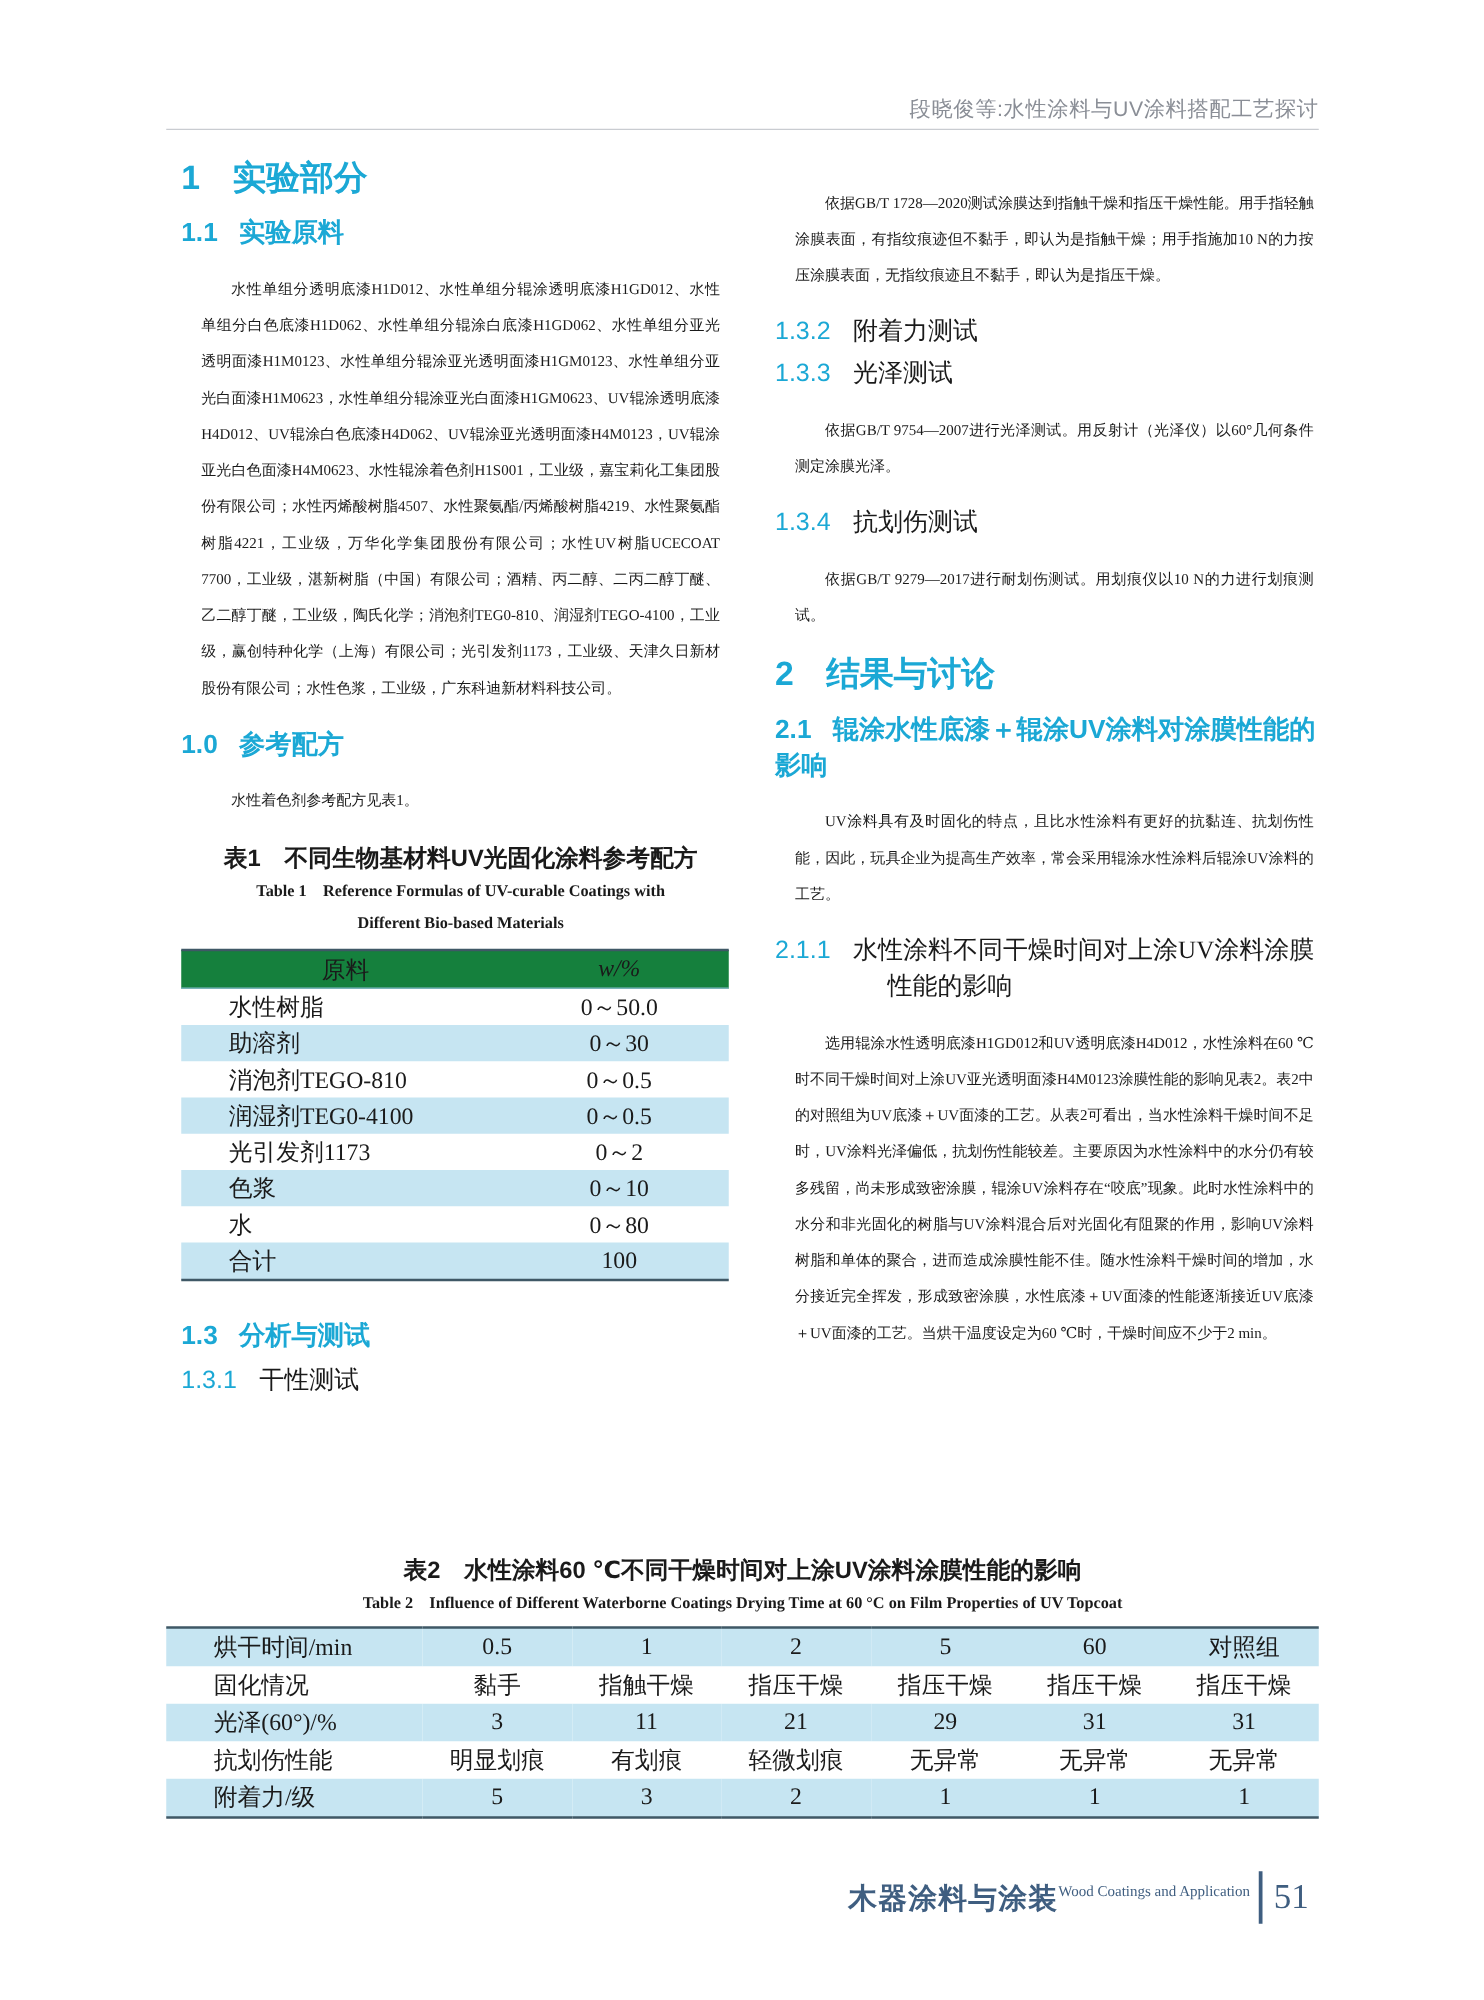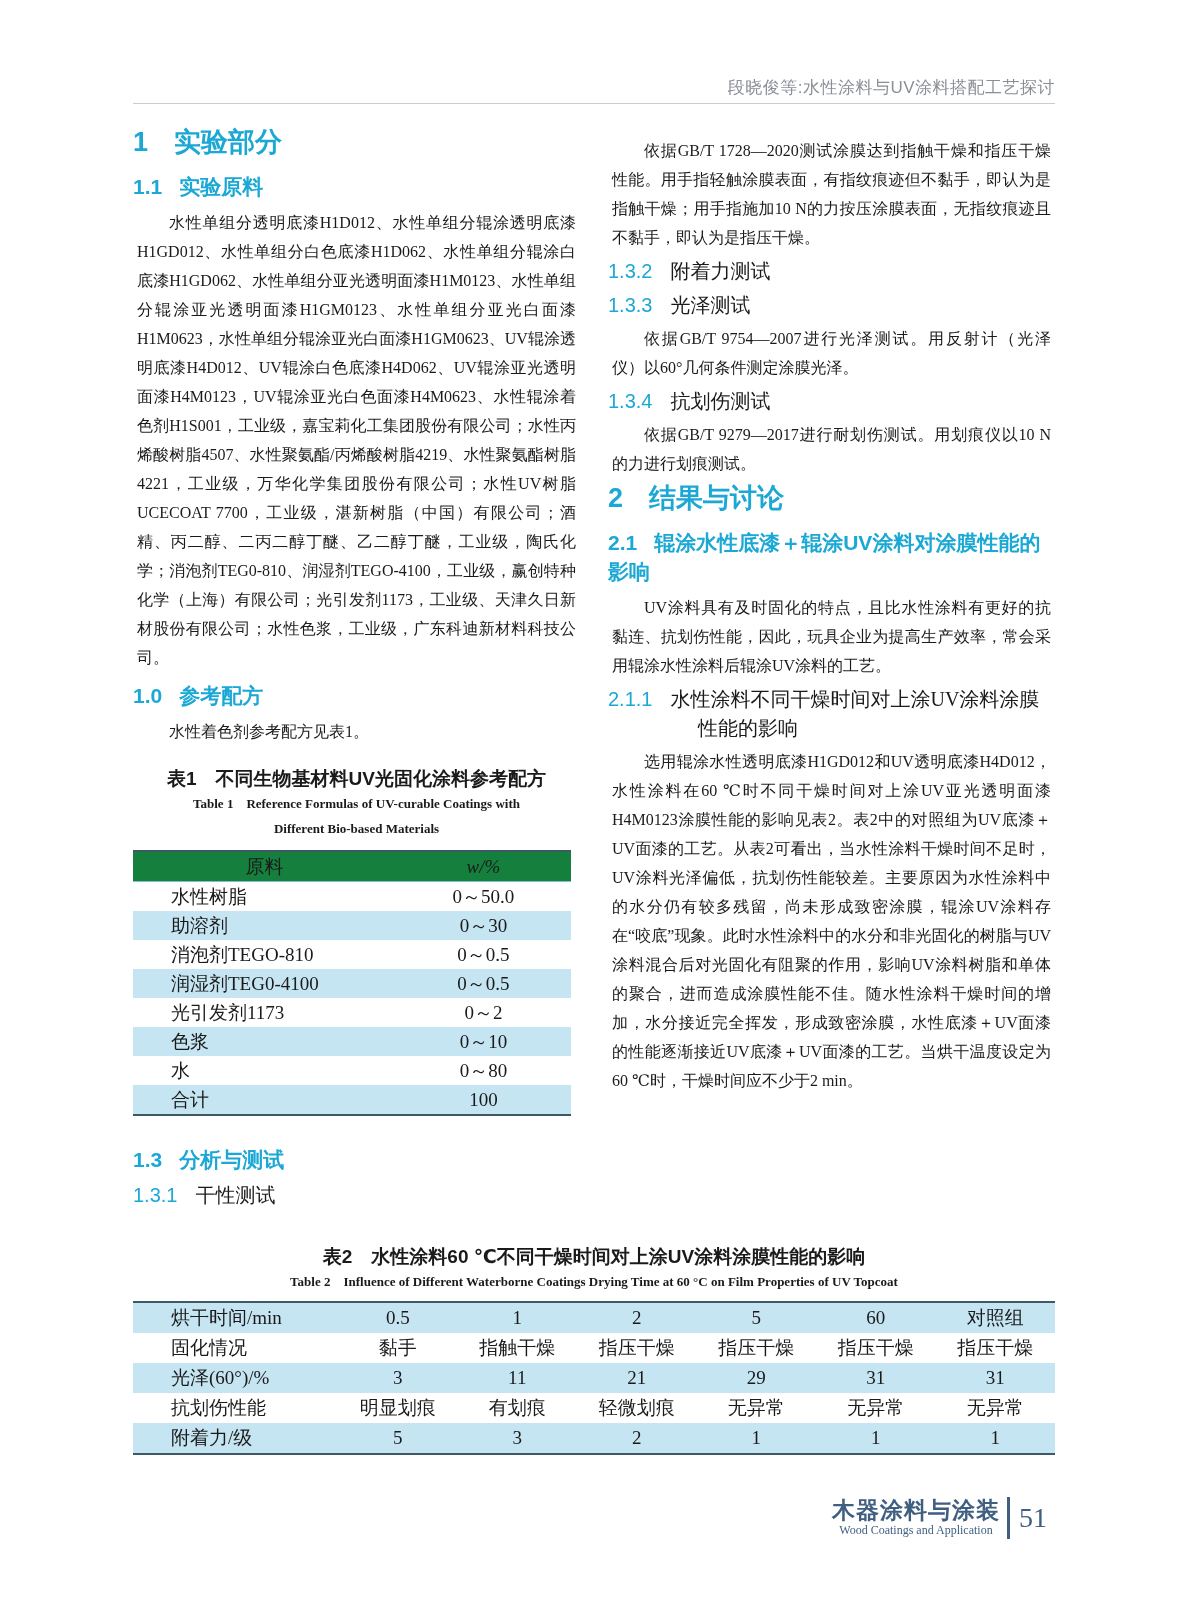--- a/index.html
+++ b/index.html
@@ -5,24 +5,24 @@
   html,body{margin:0;padding:0;background:#ffffff;}
   .page{
     position:relative;width:1187px;height:1600px;background:#fff;overflow:hidden;
     font-family:"Liberation Serif","DejaVu Serif",serif;color:#1a1a1a;
   }
   
   .running-head{position:absolute;top:76px;right:132px;font-size:17px;color:#8a8e96;
     font-family:"Liberation Sans","DejaVu Sans",sans-serif;letter-spacing:.5px;}
   .head-rule{position:absolute;top:103px;left:133px;width:922px;border-top:1px solid #c9ccd1;}
   
-  .columns{position:absolute;top:124px;left:133px;width:922px;display:flex;gap:28px;align-items:flex-start;}
+  .columns{position:absolute;top:124px;left:145px;width:922px;display:flex;gap:28px;align-items:flex-start;}
   .col{width:447px;}
   .rcol{padding-top:8px;}
-  p.body{font-size:16px;line-height:29px;text-align:justify;text-indent:2em;margin:4px;}
+  p.body{font-size:12px;line-height:29px;text-align:justify;text-indent:2em;margin:16px;}
   .h1-sec{font-family:"Liberation Sans","DejaVu Sans",sans-serif;font-weight:bold;
     font-size:27px;line-height:32px;color:#1ba8d5;margin:2px 0 14px 0;}
   .h1-sec .num{margin-right:26px;}
   .h2-sec{font-family:"Liberation Sans","DejaVu Sans",sans-serif;font-weight:bold;
     font-size:21px;line-height:29px;color:#1ba8d5;margin:9px 0 7px 0;}
   .h2-sec .num{margin-right:17px;}
   .h3-sec{font-size:20px;line-height:29px;margin:5px 0 3px 0;color:#1a1a1a;}
   .h3-sec .num{font-family:"Liberation Sans","DejaVu Sans",sans-serif;font-weight:normal;color:#1ba8d5;margin-right:18px;}
   .h3-wrap{padding-left:90px;text-indent:-90px;}
   
@@ -41,21 +41,21 @@
   .ital{font-style:italic;}
   .t1-caption{margin-top:20px;}
   
   .table2-block{position:absolute;top:1244px;left:133px;width:922px;}
   .tbl2{width:922px;margin-top:7px;border-top:2px solid #3f5866;border-bottom:2px solid #3f5866;}
   .tbl2 td{height:30px;padding:0;text-align:center;}
   .tbl2 td.lbl{text-align:left;padding-left:38px;width:167px;}
   .tbl2 tbody tr:nth-child(odd){background:#c6e5f2;}
   
   .footer{position:absolute;top:1497px;right:140px;display:flex;align-items:center;color:#3f5e80;}
-  .f-names{display:flex;flex-direction:column;align-items:center;}
+  .f-names{display:flex;align-items:flex-start;}
   .f-cn{font-family:"Liberation Sans","DejaVu Sans",sans-serif;font-weight:bold;font-size:23px;line-height:25px;letter-spacing:1px;}
   .f-en{font-size:12px;line-height:15px;}
   .f-bar{width:3px;height:42px;background:#3f5e80;margin:0 9px 0 7px;}
   .f-num{font-size:28px;}
 </style>
 </head>
 <body>
 
 <div class="page">
 

